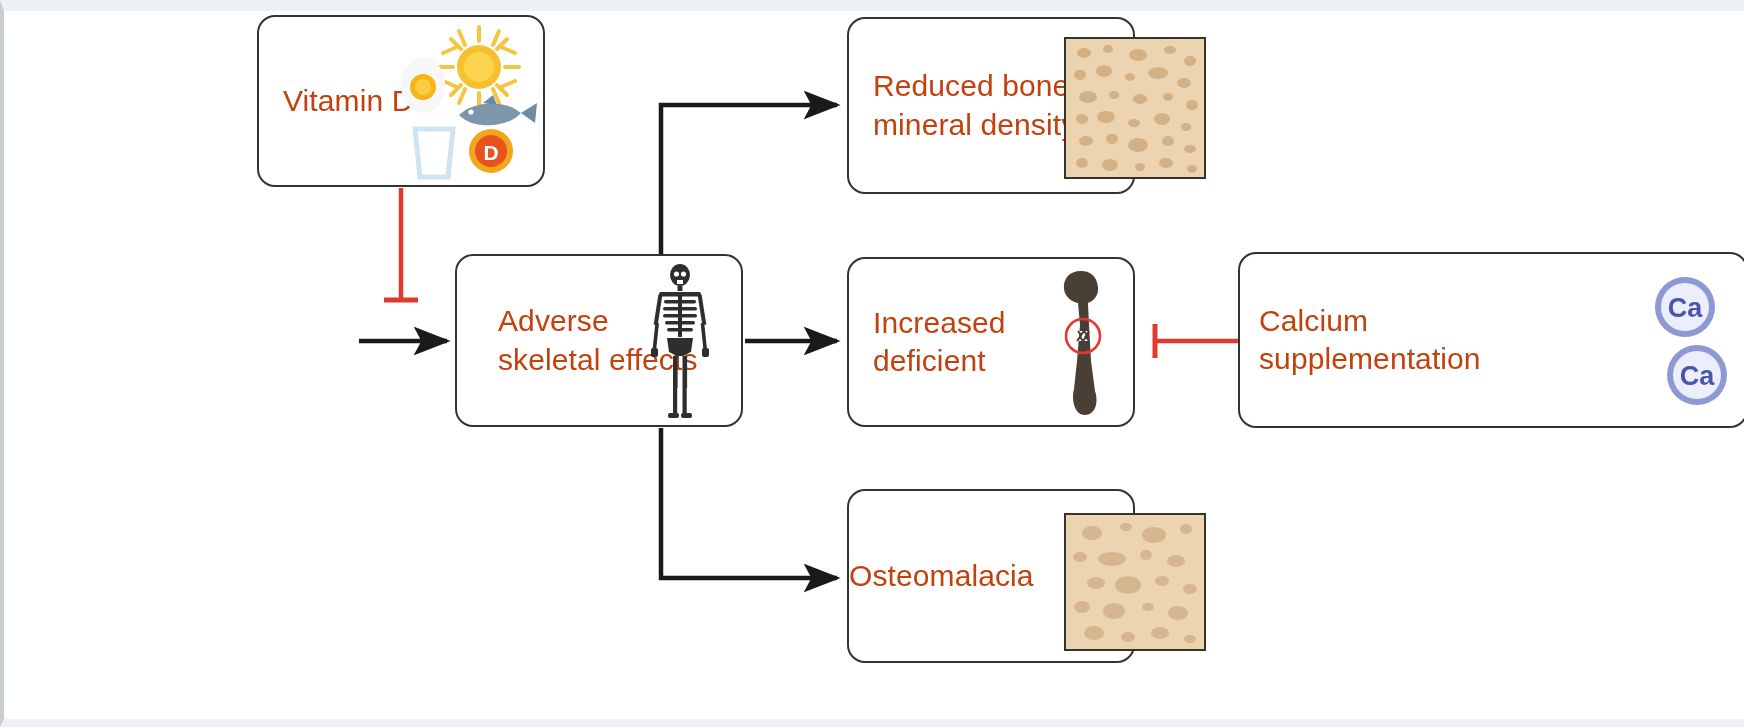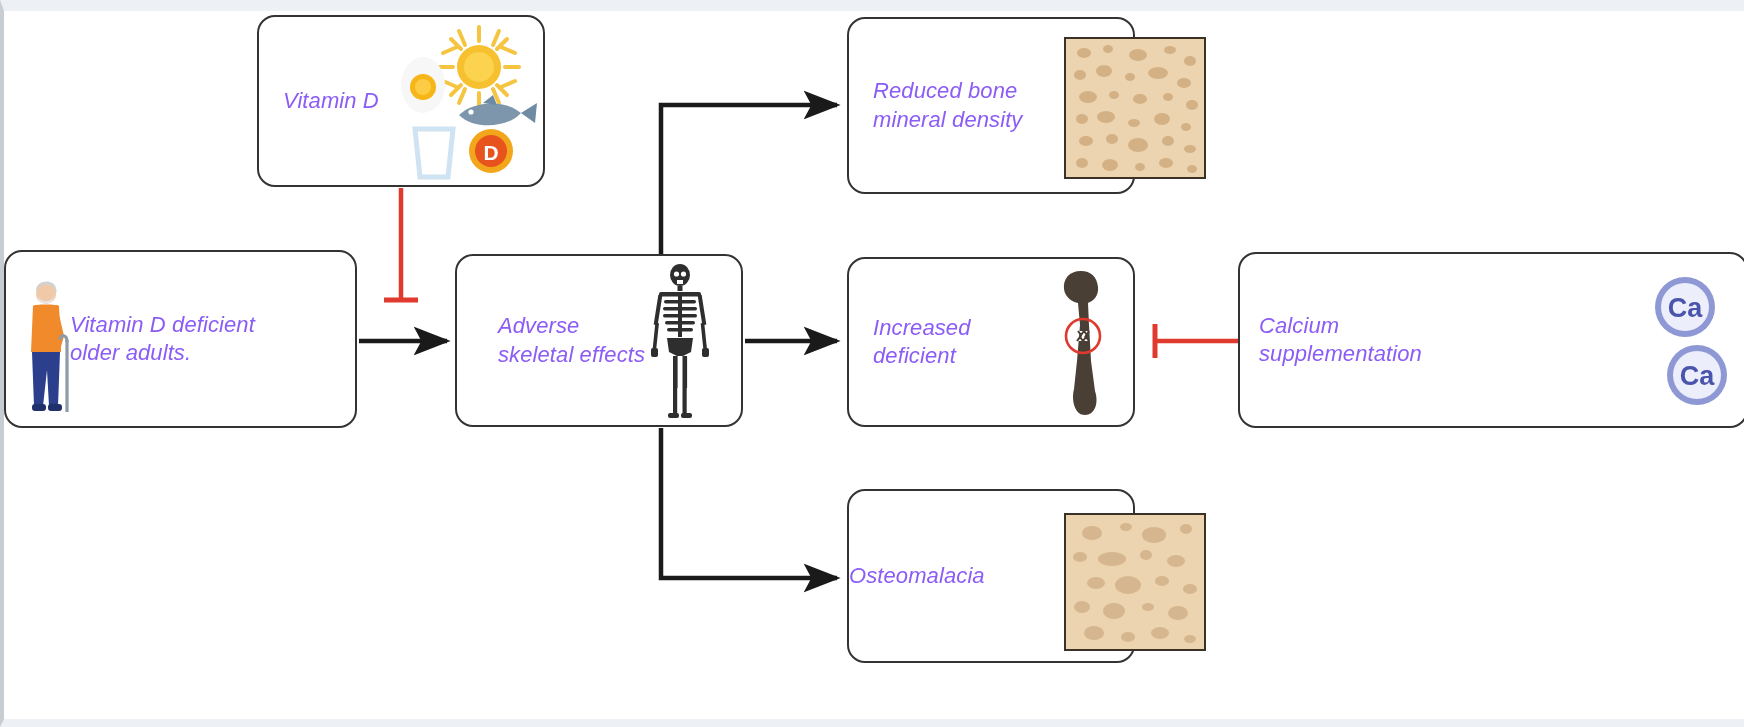--- a/index.html
+++ b/index.html
@@ -34,26 +34,25 @@
   .node {
     position: absolute;
     box-sizing: border-box;
     background: #ffffff;
     border: 2.5px solid #333333;
     border-radius: 18px;
     display: flex;
     align-items: center;
   }
   .node-label {
-    font-size: 22px;
+    font-size: 30px;
     line-height: 1.28;
-    color: #8b5cf6;
+    color: #c2410c;
     white-space: pre-line;
     letter-spacing: 0.1px;
-    font-style: italic;
   }
   
   #node-vitd        { left: 253px; top: 4px;   width: 288px; height: 172px; }
   #node-deficient   { left: 0px;   top: 239px; width: 353px; height: 178px; }
   #node-adverse     { left: 451px; top: 243px; width: 288px; height: 173px; }
   #node-bmd         { left: 843px; top: 6px;   width: 288px; height: 177px; }
   #node-fractures   { left: 843px; top: 246px; width: 288px; height: 170px; }
   #node-osteomal    { left: 843px; top: 478px; width: 288px; height: 174px; }
   #node-calcium     { left: 1234px;top: 241px; width: 510px; height: 176px; }
 
@@ -183,46 +182,20 @@
 
         <g>
           <circle cx="94" cy="128" r="22" fill="#f2a61c"></circle>
           <circle cx="94" cy="128" r="16" fill="#e8521d"></circle>
           <text x="94" y="137" text-anchor="middle" font-family="Liberation Sans, sans-serif" font-size="21" font-weight="bold" fill="#ffffff">D</text>
         </g>
       </svg>
     </div>
   </div>
 
-  <div class="node" id="node-deficient">
-    <div class="art" id="art-person">
-      <svg viewBox="0 0 58 140" width="58" height="140">
-
-        <path d="M14,16 C14,6 32,4 34,14 C36,20 32,22 30,22 L16,22 Z" fill="#cfd3d6"></path>
-
-        <circle cx="24" cy="20" r="10" fill="#f0c9a8"></circle>
-
-        <path d="M16,22 C16,32 32,32 32,22 C30,29 18,29 16,22 Z" fill="#e4e7ea"></path>
-
-        <path d="M11,32 C11,30 37,30 37,32 L39,78 L9,78 Z" fill="#f08a2a"></path>
-
-        <path d="M36,36 L42,62 L38,76 L33,74 L36,60 Z" fill="#f08a2a"></path>
-
-        <path d="M10,78 L38,78 L36,132 L27,132 L25,96 L21,132 L12,132 Z" fill="#2b3f8c"></path>
-
-        <rect x="10" y="130" width="14" height="7" rx="3" fill="#20306b"></rect>
-        <rect x="26" y="130" width="14" height="7" rx="3" fill="#20306b"></rect>
-
-        <line x1="45" y1="66" x2="45" y2="138" stroke="#8e9aa4" stroke-width="3.2"></line>
-        <path d="M45,68 C45,60 38,60 38,66" fill="none" stroke="#8e9aa4" stroke-width="3.2"></path>
-      </svg>
-    </div>
-    <div class="node-label">Vitamin D deficient
-older adults.</div>
-  </div>
 
   <div class="node" id="node-adverse">
     <div class="node-label">Adverse
 skeletal effects</div>
 
     <div class="art" id="art-skeleton">
       <svg viewBox="0 0 86 158" width="86" height="158">
         <g fill="#2e2e2e">
 
           <ellipse cx="43" cy="13" rx="10" ry="11"></ellipse>

